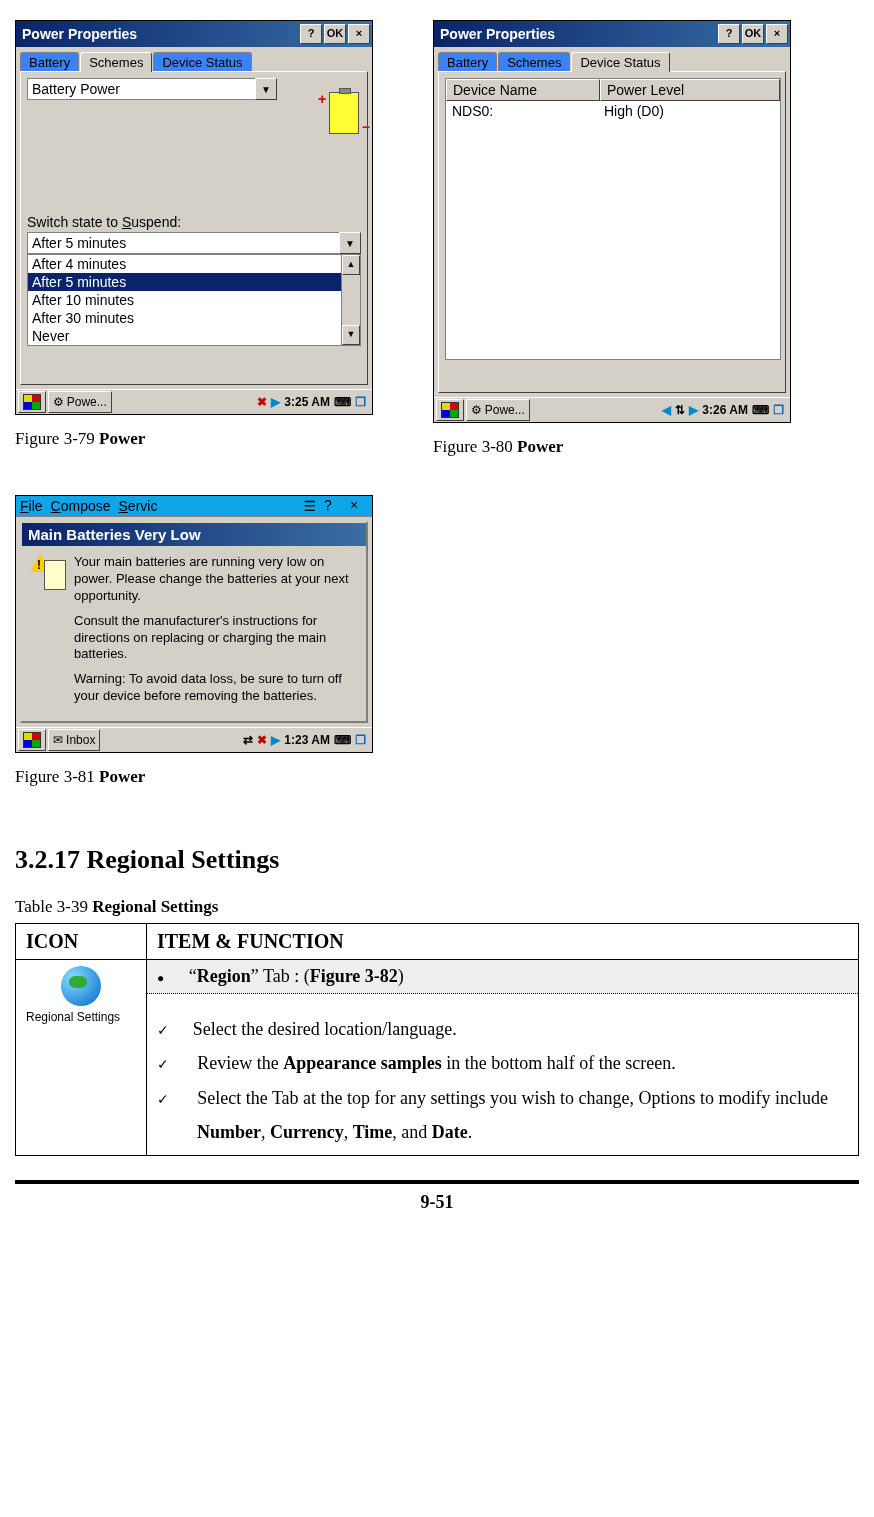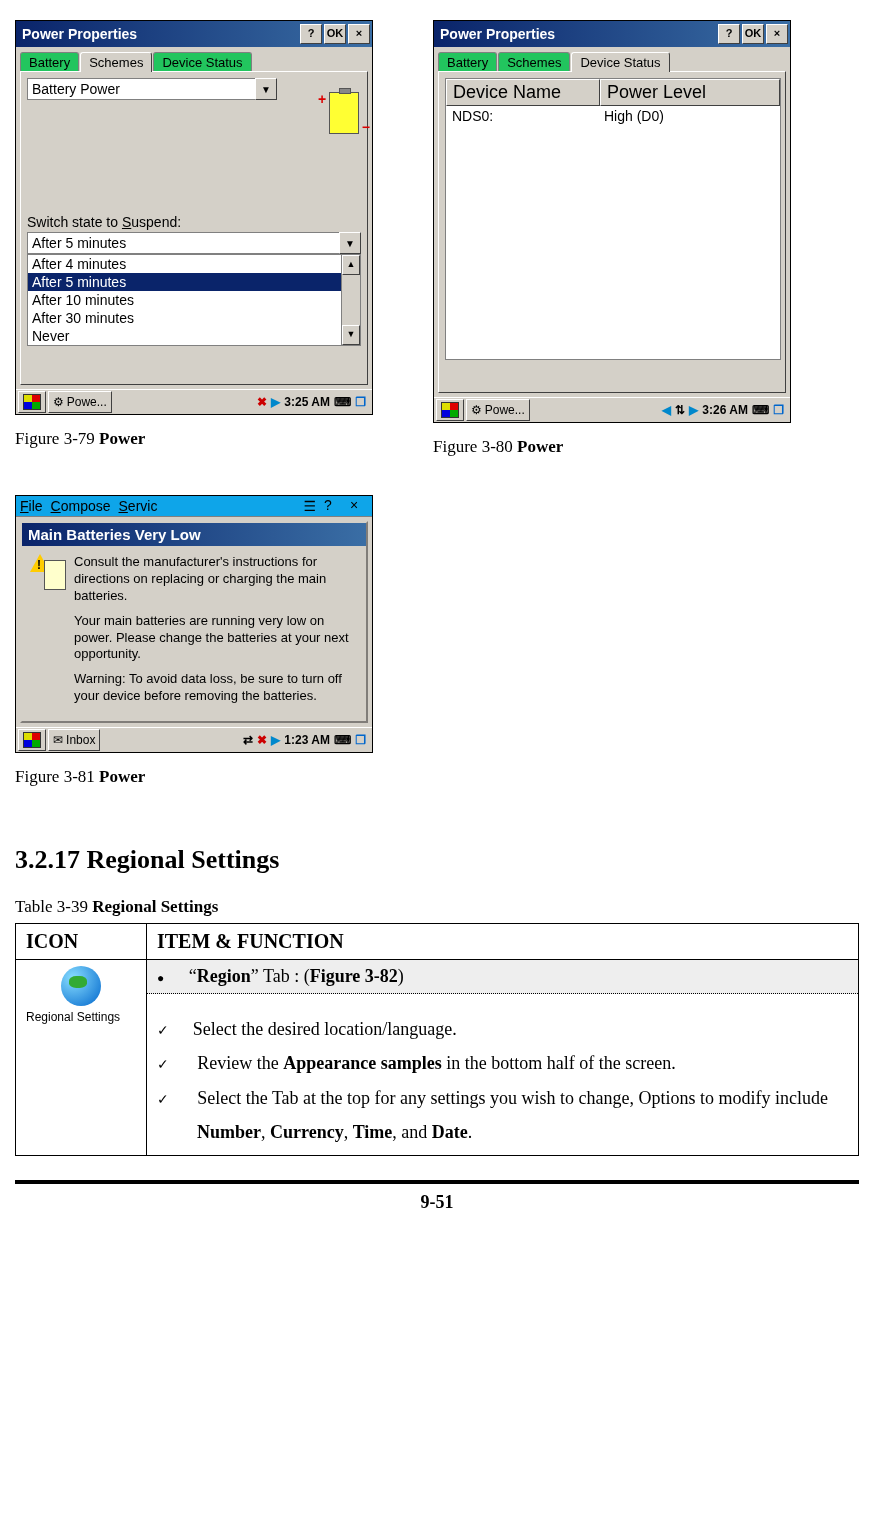--- a/index.html
+++ b/index.html
@@ -59,21 +59,21 @@
     padding: 4px 4px 0 4px;
     background: #d4d0c8;
     border-bottom: none;
   }
   .wince-tab {
     border: 1px solid #808080;
     border-bottom: none;
     border-top-left-radius: 3px;
     border-top-right-radius: 3px;
     padding: 2px 8px;
-    background: #22c55e;
+    background: #3b82f6;
     font-size: 13px;
     margin-right: 1px;
     position: relative;
     top: 1px;
   }
   .wince-tab.active {
     background: #d4d0c8;
     border-top: 1px solid #fff;
     border-left: 1px solid #fff;
     border-right: 1px solid #404040;
@@ -207,21 +207,21 @@
     height: 280px;
   }
   .dev-header {
     display: flex;
     background: #d4d0c8;
   }
   .dev-col {
     border: 1px solid #fff;
     border-right-color:#404040; border-bottom-color:#404040;
     padding: 2px 6px;
-    font-size: 18px;
+    font-size: 14px;
   }
   .dev-col.c1 { width: 140px; }
   .dev-col.c2 { flex:1; }
   .dev-row {
     display: flex;
     font-size: 14px;
   }
   .dev-cell { padding: 2px 6px; }
   .dev-cell.c1 { width: 140px; }
   .dev-cell.c2 { flex:1; }
@@ -491,22 +491,22 @@
       <span class="tb-btn" style="width:18px;height:16px;line-height:14px;">×</span>
     </div>
     <div class="modal">
       <div class="modal-title">Main Batteries Very Low</div>
       <div class="modal-body">
         <div class="alert-icon">
           <div class="warn"></div>
             <div class="batt"></div>
         </div>
         <div>
+          <p>Your main batteries are running very low on power. Please change the batteries at your next opportunity.</p>
           <p>Consult the manufacturer's instructions for directions on replacing or charging the main batteries.</p>
-          <p>Your main batteries are running very low on power. Please change the batteries at your next opportunity.</p>
           <p>Warning: To avoid data loss, be sure to turn off your device before removing the batteries.</p>
         </div>
       </div>
     </div>
     <div class="taskbar">
       <div class="tb-item">
           <div class="start-flag"></div>
         </div>
       <div class="tb-item">
         <span>✉</span>

